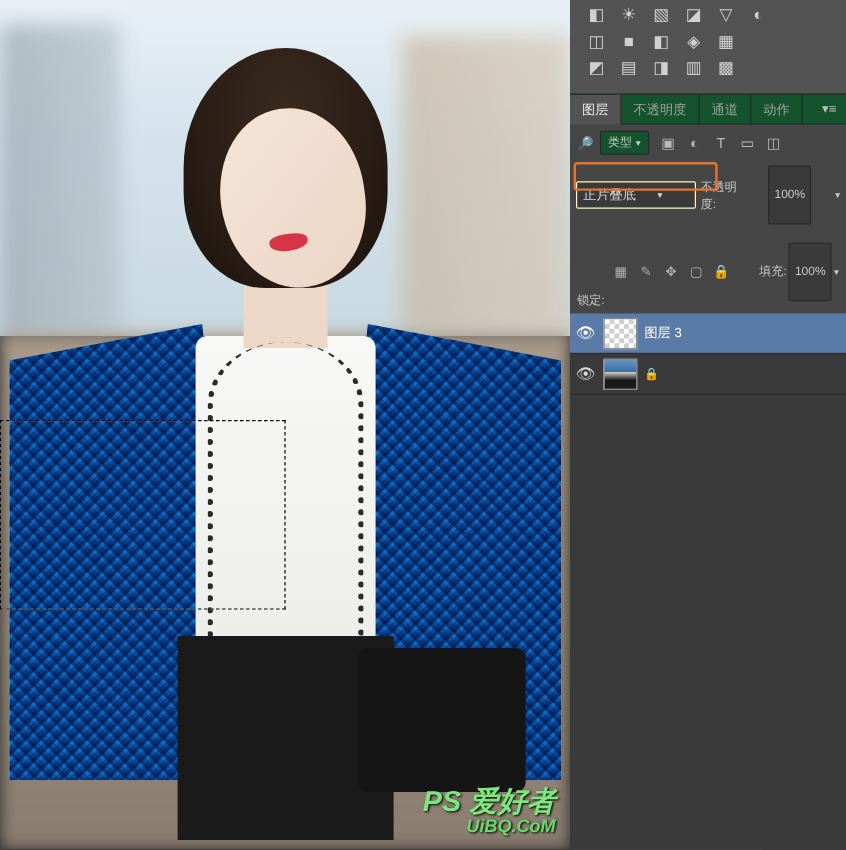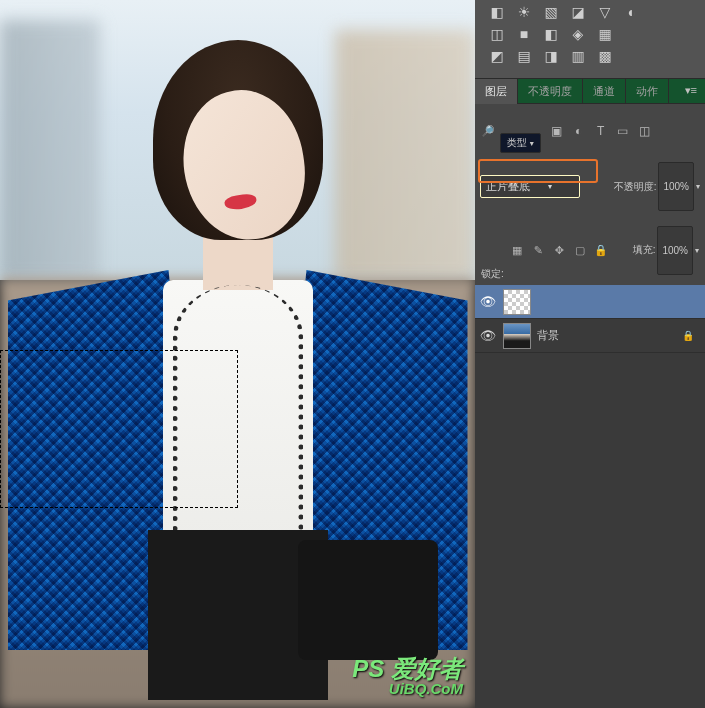--- a/index.html
+++ b/index.html
@@ -213,30 +213,29 @@
     }
 
     .filter-row {
       display: flex;
       align-items: center;
       padding: 5px 6px;
       gap: 5px;
       background: #464646;
     }
     .filter-row .dropdown-small {
-      background: #0f172a;
+      background: #14532d;
       border: 1px solid #2a2a2a;
       padding: 2px 6px;
       font-size: 10px;
       color: #c8c8c8;
       display: flex;
       align-items: center;
       gap: 3px;
       border-radius: 2px;
-      margin-top: 24px;
     }
     .filter-row .chev { font-size: 8px; }
     .filter-icons {
       display: flex;
       gap: 8px;
       margin-left: 4px;
     }
     .filter-icon {
       width: 14px; height: 14px;
       color: #b8b8b8;
@@ -271,21 +270,21 @@
       display: flex;
       align-items: center;
       gap: 18px;
       border-radius: 2px;
       min-width: 100px;
     }
     .opacity-group {
       margin-left: auto;
       display: flex;
       align-items: center;
-      gap: 2px;
+      gap: 20px;
       font-size: 10px;
     }
     .opacity-val {
       background: #3a3a3a;
       border: 1px solid #2a2a2a;
       padding: 18px 4px;
       border-radius: 2px;
     }
 
     .lock-row {
@@ -467,24 +466,24 @@
         <span class="chev" style="font-size:8px;">▾</span>
       </div>
     </div>
 
     <div class="layer-list">
       <div class="layer-row selected">
         <span class="vis-toggle">👁</span>
         <div class="layer-thumb">
           <div class="thumb-checker"></div>
         </div>
+        <span class="layer-name">图层 3</span>
       </div>
       <div class="layer-row">
         <span class="vis-toggle">👁</span>
         <div class="layer-thumb">
           <div class="thumb-photo-bg"></div>
         </div>
-        <span class="layer-name">背景</span>
         <span class="lock-indicator">🔒</span>
       </div>
     </div>
   </div>
 </div>
 
 </body></html>

